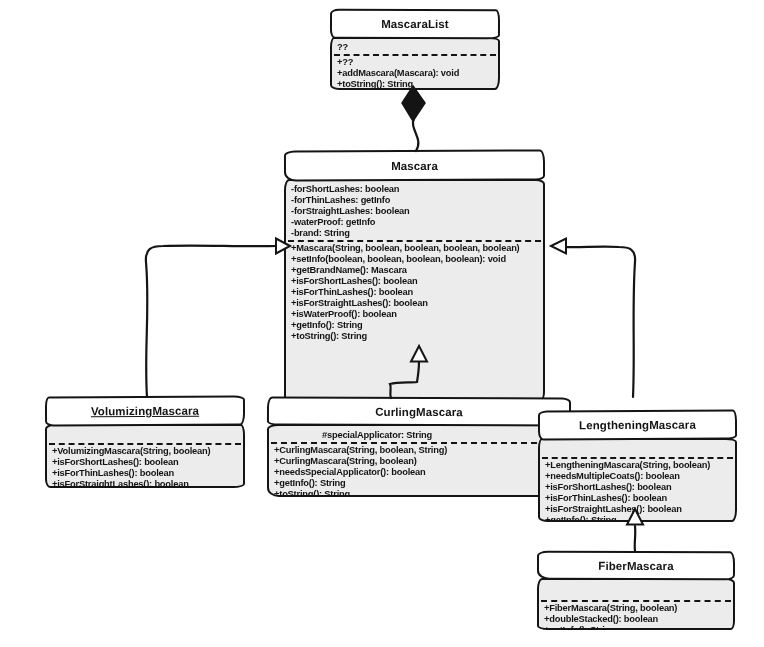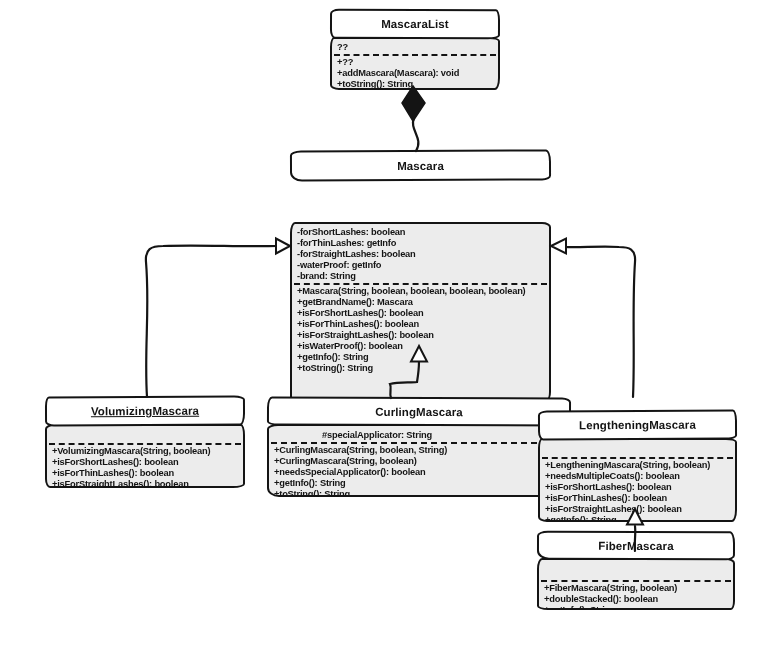--- a/index.html
+++ b/index.html
@@ -29,30 +29,30 @@
   .sk1{border-radius:9px 4px 12px 5px / 5px 11px 4px 9px;}
   .sk2{border-radius:4px 11px 5px 9px / 10px 4px 12px 5px;}
   .sk3{border-radius:11px 5px 9px 12px / 5px 12px 5px 9px;}
   .sk4{border-radius:5px 9px 4px 11px / 11px 5px 9px 4px;}
   .r-a{transform:rotate(-0.25deg);}
   .r-b{transform:rotate(0.2deg);}
 
   
   #box-mascaralist{left:330px;top:9px;width:170px;height:81px;}
   #box-mascaralist .class-title{height:26px;}
-  #box-mascara{left:290px;top:150px;width:261px;height:251px;gap:43px;}
+  #box-mascara{left:284px;top:150px;width:261px;height:251px;}
   #box-mascara .class-title{height:27px;}
   #box-volumizing{left:45px;top:396px;width:200px;height:92px;}
   #box-volumizing .class-title{height:26px;text-decoration:underline;}
   #box-curling{left:267px;top:397px;width:304px;height:100px;}
   #box-curling .class-title{height:25px;}
   #box-curling .attr-row{line-height:12px;margin-left:48px;}
   #box-lengthening{left:538px;top:410px;width:199px;height:112px;}
   #box-lengthening .class-title{height:26px;}
-  #box-fiber{left:537px;top:531px;width:198px;height:79px;}
+  #box-fiber{left:537px;top:551px;width:198px;height:79px;}
   #box-fiber .class-title{height:25px;}
   #box-fiber .attr-space{height:16px;}
   #box-mascaralist .attr-row{line-height:11px;}
 
   #connector-layer{position:absolute;left:0;top:0;z-index:5;pointer-events:none;}
   .cline{fill:none;stroke:#141414;stroke-width:2.2;stroke-linecap:round;}
   .tri{fill:#ffffff;stroke:#141414;stroke-width:2;stroke-linejoin:miter;}
   .diamond{fill:#141414;stroke:#141414;stroke-width:1.5;}
 </style>
 </head>
@@ -74,20 +74,21 @@
   <div class="class-box" id="box-mascara">
     <div class="class-title sk3 r-a">Mascara</div>
     <div class="class-body sk4">
       <div class="line">-forShortLashes: boolean</div>
       <div class="line">-forThinLashes: getInfo</div>
       <div class="line">-forStraightLashes: boolean</div>
       <div class="line">-waterProof: getInfo</div>
       <div class="line">-brand: String</div>
       <div class="sep"></div>
       <div class="line">+Mascara(String, boolean, boolean, boolean, boolean)</div>
+      <div class="line">+setInfo(boolean, boolean, boolean, boolean): void</div>
       <div class="line">+getBrandName(): Mascara</div>
       <div class="line">+isForShortLashes(): boolean</div>
       <div class="line">+isForThinLashes(): boolean</div>
       <div class="line">+isForStraightLashes(): boolean</div>
       <div class="line">+isWaterProof(): boolean</div>
       <div class="line">+getInfo(): String</div>
       <div class="line">+toString(): String</div>
     </div>
   </div>
 

